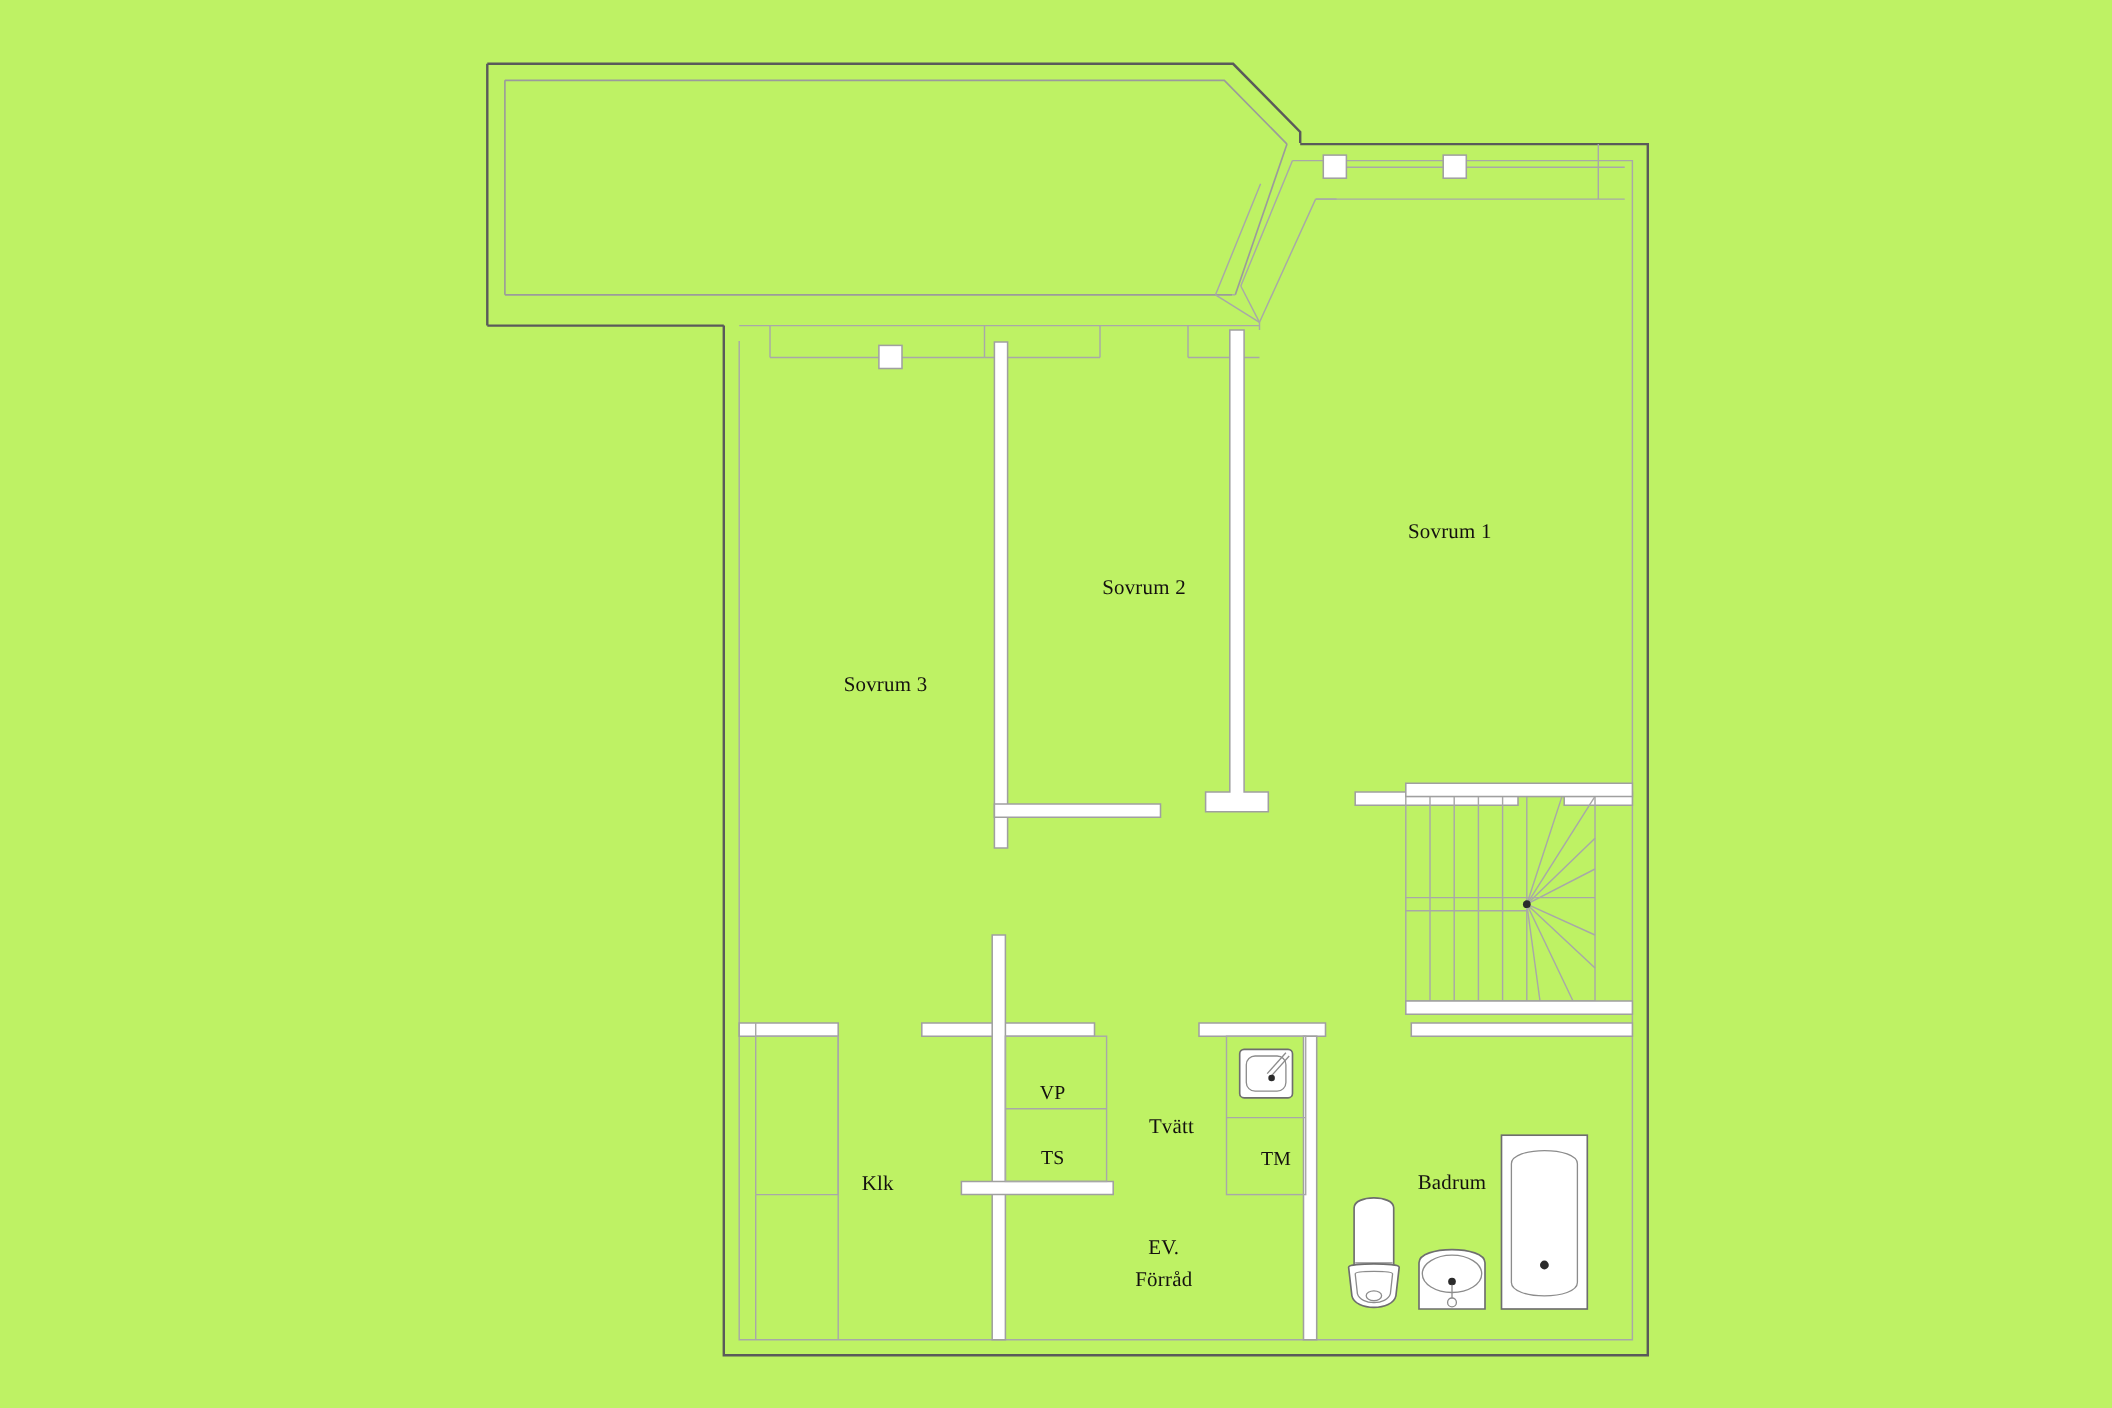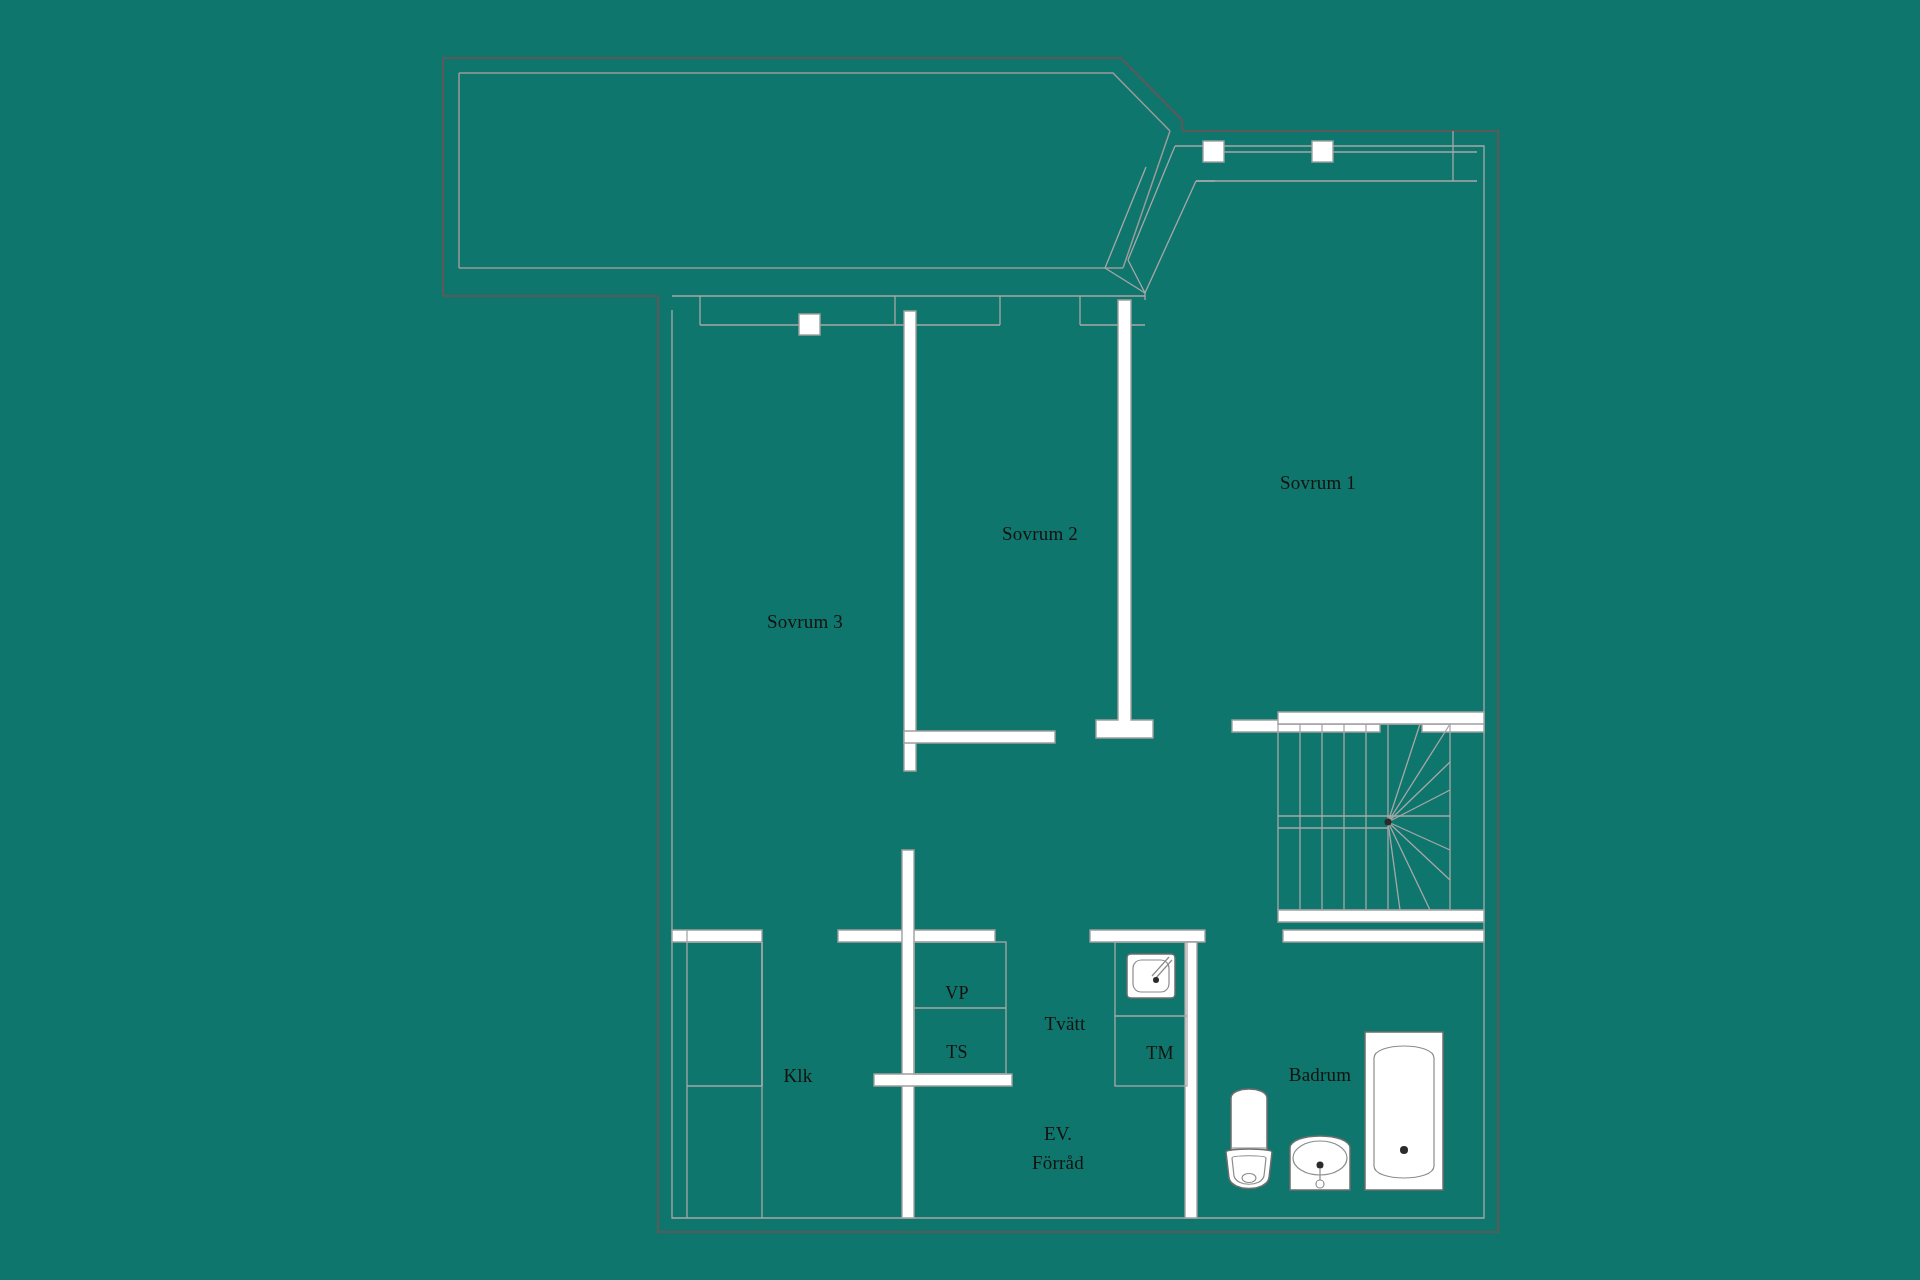--- a/index.html
+++ b/index.html
@@ -9,21 +9,21 @@
     background: #ffffff;
     width: 1920px;
     height: 1280px;
     overflow: hidden;
     font-family: "Liberation Serif", serif;
   }
   #plan-root {
     position: relative;
     width: 1920px;
     height: 1280px;
-    background: #0f766e;
+    background: #bef264;
   }
   svg#floorplan {
     display: block;
     width: 1920px;
     height: 1280px;
   }
   .wall-outer {
     fill: none;
     stroke: #5a5a5a;
     stroke-width: 2.2;

